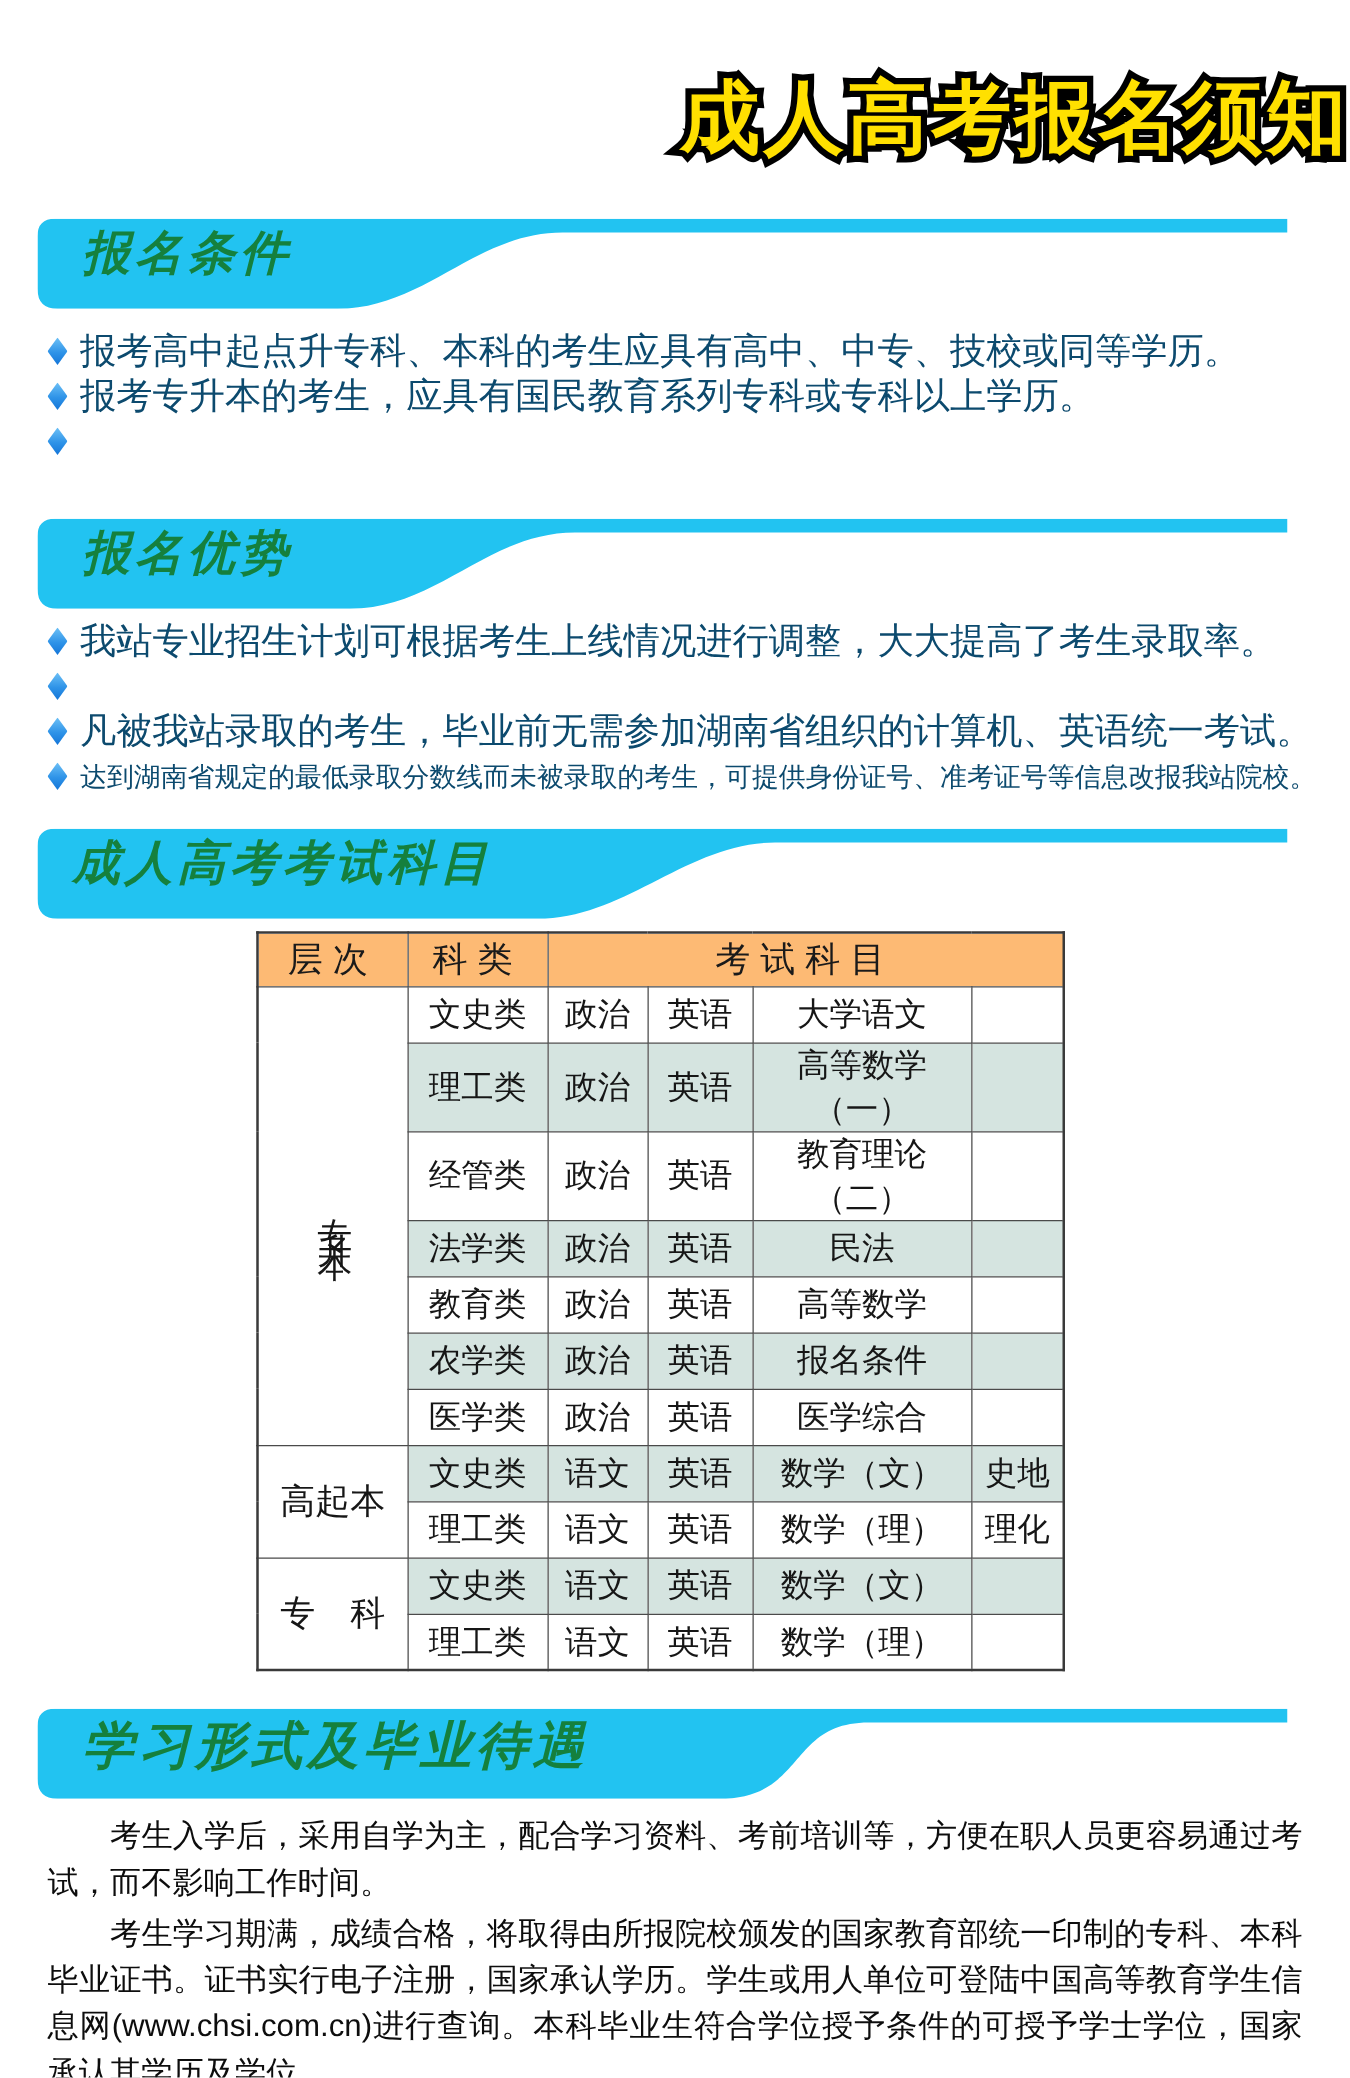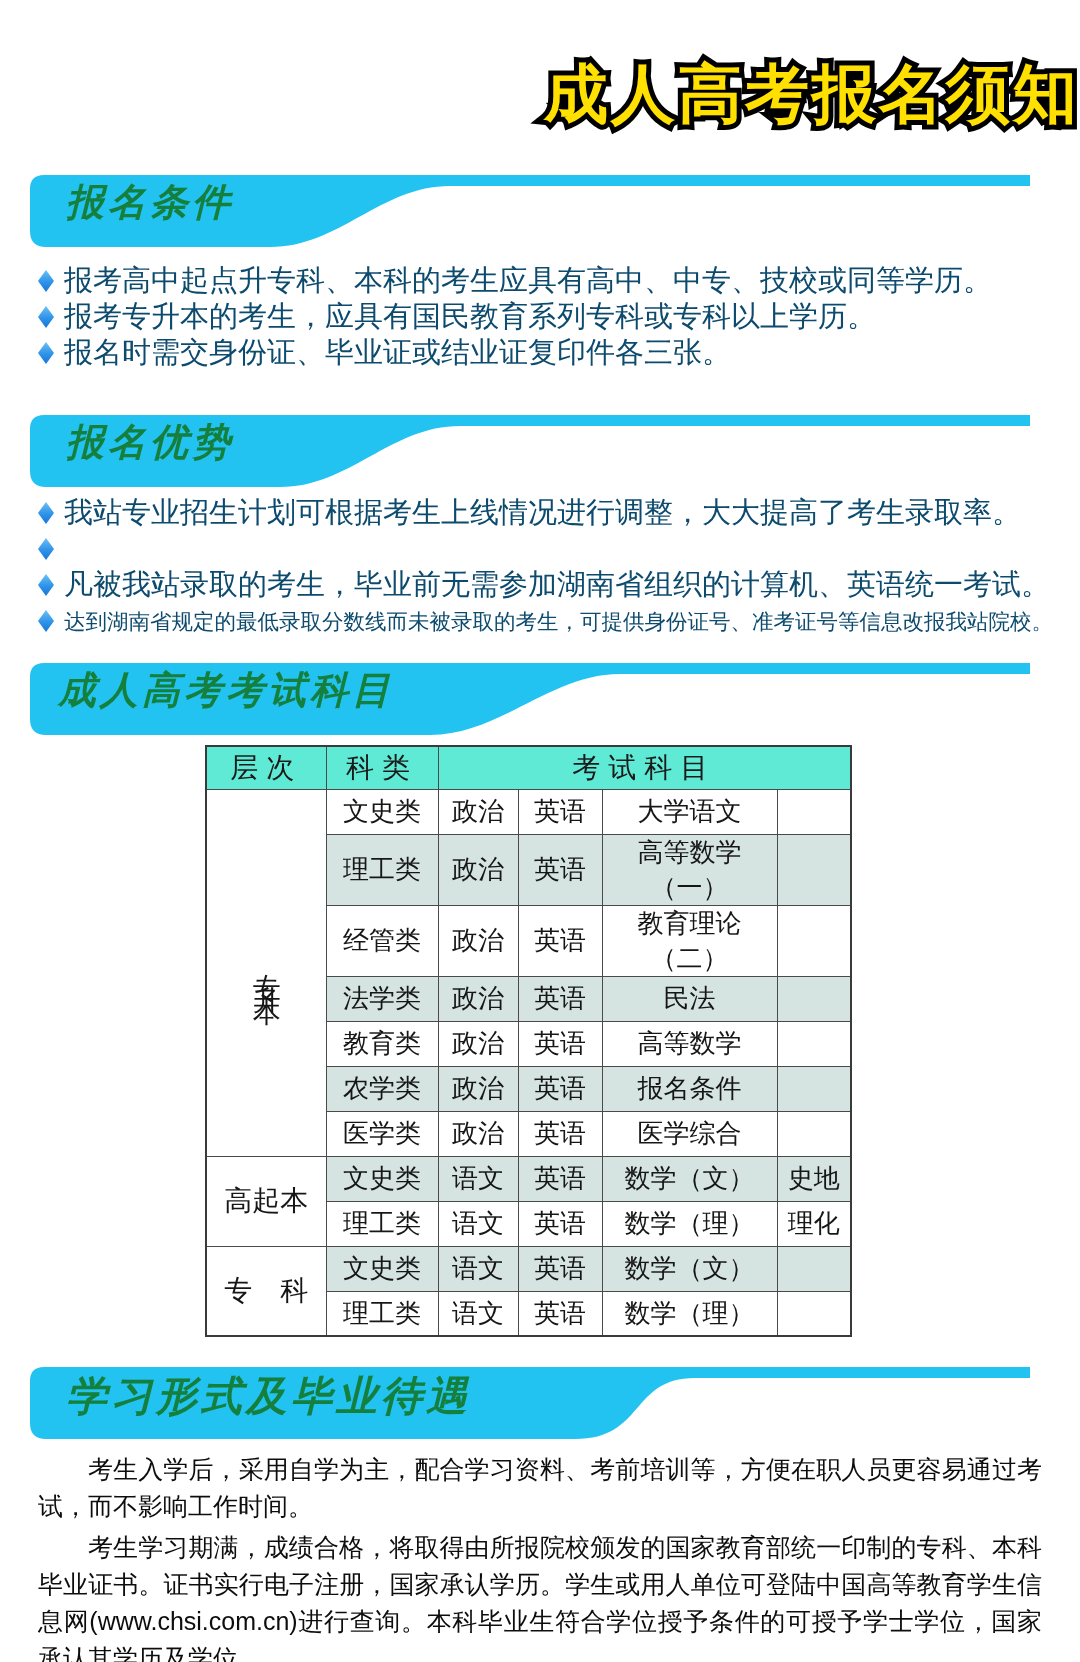--- a/index.html
+++ b/index.html
@@ -70,21 +70,21 @@
     width: 645px;
     border: 2px solid #3a3a3a;
   }
   table.exam th, table.exam td {
     border: 1px solid #4a4a4a;
     text-align: center; vertical-align: middle;
     overflow: hidden;
   }
   table.exam thead th {
     height: 43px;
-    background: #5eead4;
+    background: #fdba74;
     font-size: 28px; font-weight: 500;
     letter-spacing: 8px;
     color: #1a1a1a;
   }
   table.exam tbody td {
     height: 45px;
     font-family: "Liberation Serif", serif;
     font-size: 26px;
     color: #161616;
     background: #ffffff;
@@ -130,21 +130,20 @@
     <div class="bullet-item">
       <span class="diamond"></span>
       <span class="bullet-text">报考高中起点升专科、本科的考生应具有高中、中专、技校或同等学历。</span>
     </div>
     <div class="bullet-item">
       <span class="diamond"></span>
       <span class="bullet-text">报考专升本的考生，应具有国民教育系列专科或专科以上学历。</span>
     </div>
     <div class="bullet-item">
       <span class="diamond"></span>
-      <span class="bullet-text">报名时需交身份证、毕业证或结业证复印件各三张。</span>
     </div>
   </div>
 
 <div class="banner b2">
   <svg width="1000" height="72" viewBox="0 0 1000 72">
     <path d="M14,0 H1000 V11 H430 C360,11 320,72 250,72 H16 Q0,72 0,56 V14 Q0,0 14,0 Z" fill="#22c3f1"></path>
   </svg>
   <span class="banner-label">报名优势</span>
 </div>
 

